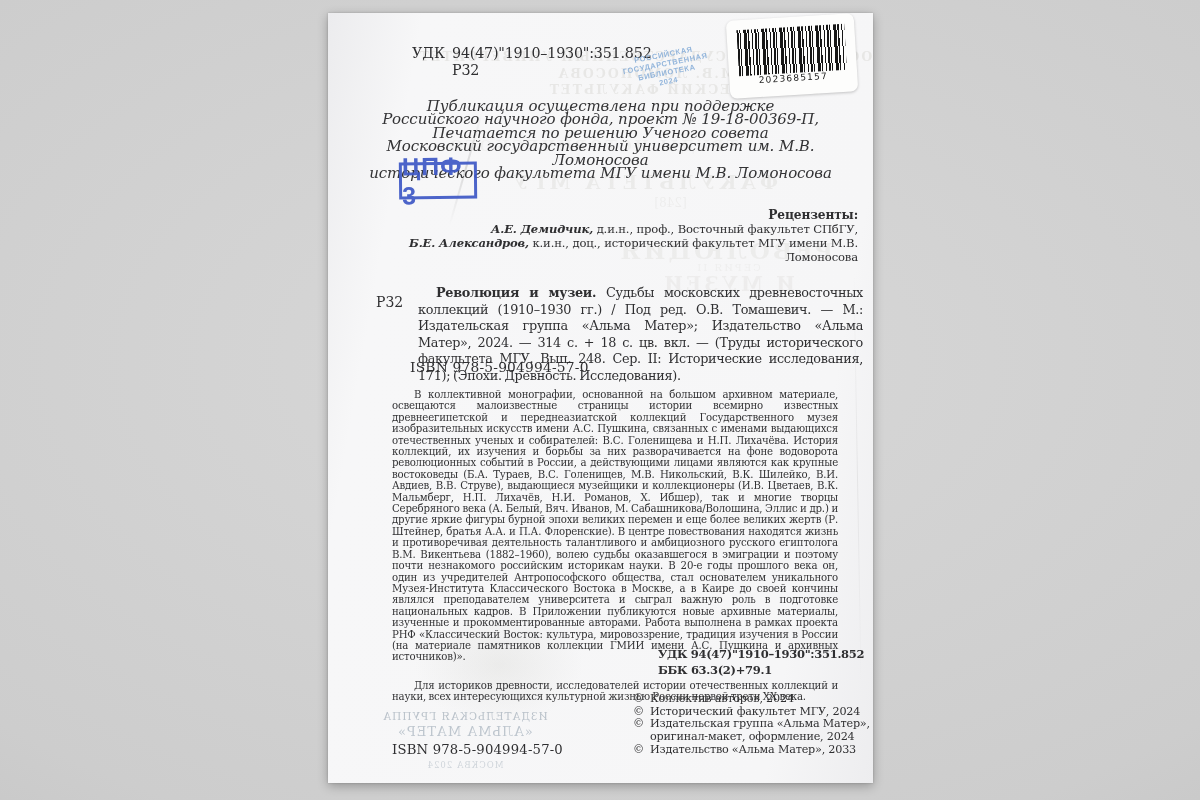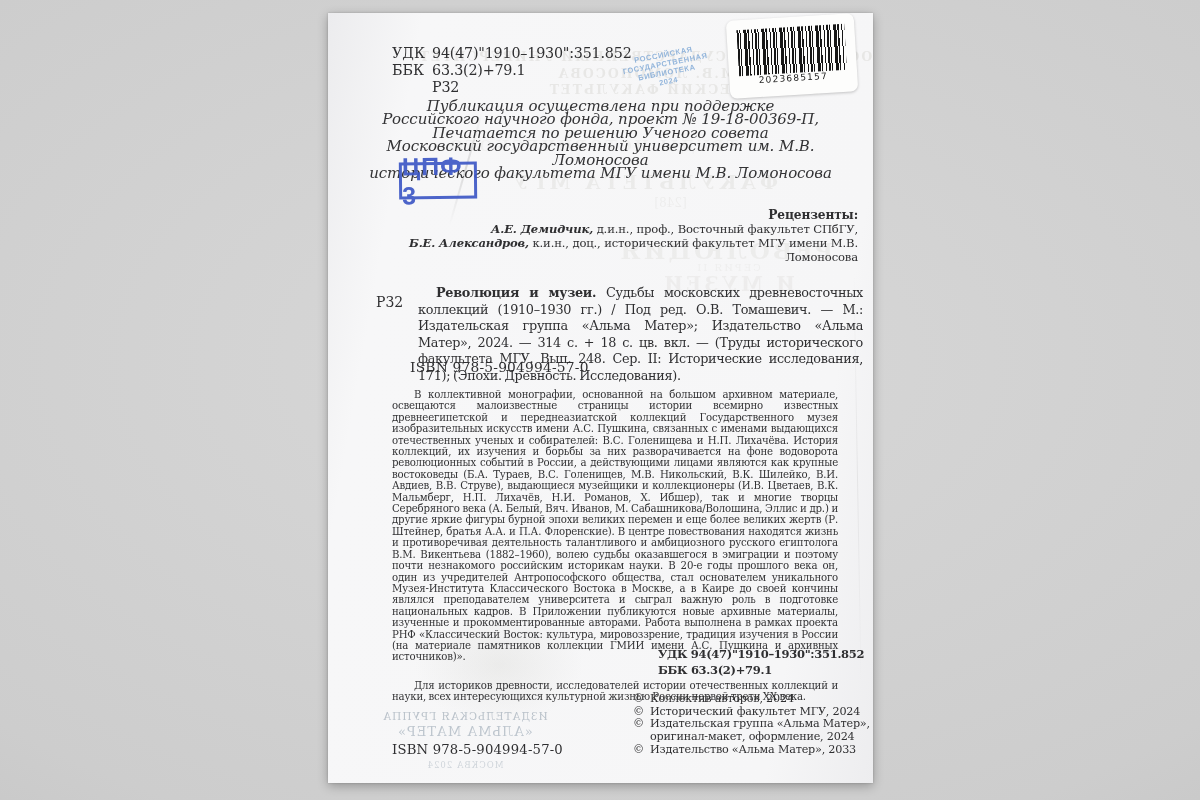--- a/index.html
+++ b/index.html
@@ -33,21 +33,21 @@
   .g-bot2{top:711px;left:52px;width:170px;font-size:13px;letter-spacing:1px;color:#b8c1ca;opacity:.9;}
   .g-bot3{top:747px;left:62px;width:150px;font-size:8.5px;letter-spacing:1px;color:#ccd2d8;opacity:.9;}
   .g-blob{position:absolute;left:86px;top:592px;width:170px;height:120px;border-radius:50%;
           background:radial-gradient(ellipse at center, rgba(176,176,166,.16) 0%, rgba(176,176,166,0) 70%);pointer-events:none;}
   .crease1{position:absolute;left:137px;top:96px;width:1.5px;height:118px;
            background:linear-gradient(rgba(0,0,0,0),rgba(110,110,110,.22),rgba(0,0,0,0));transform:rotate(16deg);}
   .crease2{position:absolute;left:529px;top:255px;width:1px;height:420px;
            background:linear-gradient(rgba(0,0,0,0),rgba(120,120,120,.12),rgba(0,0,0,0));transform:rotate(-1deg);}
   
   .udk-block{position:absolute;left:64px;top:32px;font-size:14.3px;line-height:17px;}
-  .code-row{display:flex;}
+  .code-row{display:flex;margin-left:20px;}
   .code-label{width:40px;}
   .code-value{letter-spacing:-.2px;}
   .barcode-sticker{
     position:absolute;left:400px;top:4px;width:128px;height:78px;
     background:#fdfdfc;border-radius:7px;transform:rotate(-3.5deg);
     box-shadow:0 1px 3px rgba(0,0,0,.22);
   }
   .barcode-bars{
     position:absolute;left:10px;right:10px;top:10px;height:46px;
     background:repeating-linear-gradient(90deg,
@@ -125,24 +125,20 @@
     <div class="ghost g-bot3">МОСКВА 2024</div>
     <div class="crease1"></div>
     <div class="crease2"></div>
 
     <div class="udk-block">
       <div class="code-row">
         <span class="code-label">УДК</span>
         <span class="code-value">94(47)"1910–1930":351.852</span>
       </div>
       <div class="code-row">
-        <span class="code-label">ББК</span>
-        <span class="code-value">63.3(2)+79.1</span>
-      </div>
-      <div class="code-row">
         <span class="code-label"></span>
         <span class="code-value">Р32</span>
       </div>
     </div>
 
     <div class="barcode-sticker">
       <div class="barcode-bars"></div>
       <div class="barcode-number">2023685157</div>
     </div>
 

